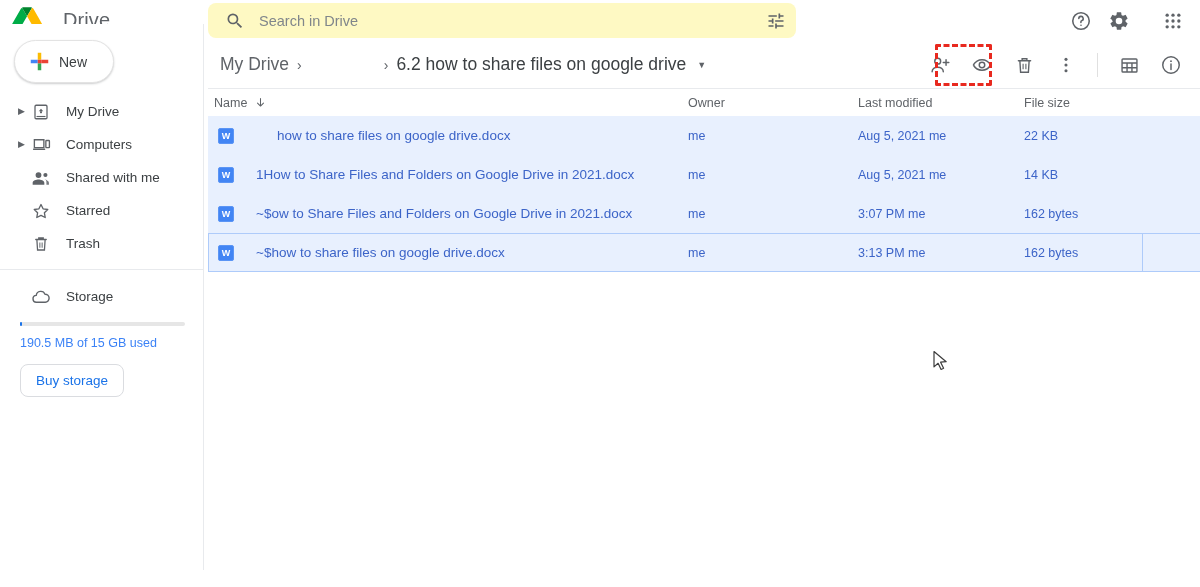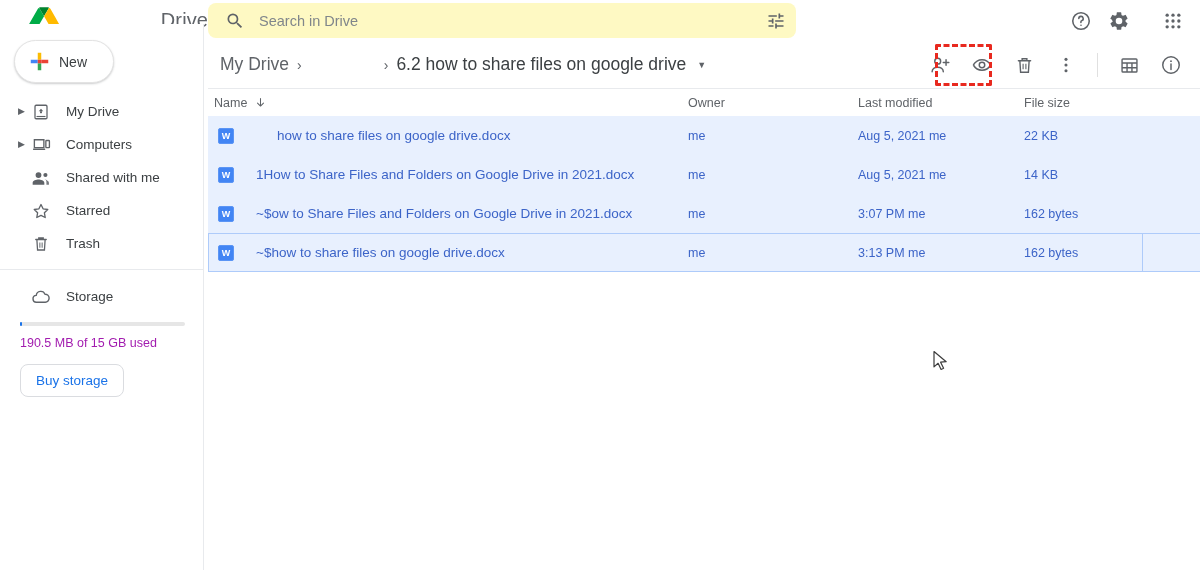--- a/index.html
+++ b/index.html
@@ -14,21 +14,21 @@
 
   
   .header {
     position: absolute; top: 0; left: 0;
     width: 1200px; height: 41px;
     display: flex; align-items: center;
     background: #fff;
   }
   .brand {
     display: flex; align-items: center;
-    width: 208px; padding-left: 28px; gap: 20px; justify-content: space-between;
+    width: 208px; padding-left: 11px; gap: 20px;
   }
   .drive-logo { width: 32px; height: 28px; flex: none; }
   .brand-name {
     font-size: 20px; color: #5f6368; letter-spacing: .1px;
   }
 
   .search-wrap {
     position: absolute; left: 208px; top: 3px;
     width: 588px; height: 35px;
     background: #fef9c3; border-radius: 8px;
@@ -100,21 +100,21 @@
   }
   .progress-track {
     margin: 6px 18px 0 20px; height: 4px;
     background: #e6e6e6; border-radius: 2px; position: relative;
   }
   .progress-fill {
     position: absolute; left: 0; top: 0; height: 4px;
     width: 1.3%; background: #1a73e8; border-radius: 2px;
   }
   .storage-text {
-    margin: 10px 0 0 20px; font-size: 12.5px; color: #a21caf;
+    margin: 10px 0 0 20px; font-size: 12.5px; color: #3b82f6;
   }
   .buy-btn {
     margin: 14px 0 0 20px; padding: 8px 15px;
     border: 1px solid #dadce0; border-radius: 8px;
     background: #fff; color: #1a73e8; font-size: 13.5px;
     font-weight: 500; cursor: pointer;
     font-family: "Liberation Sans", sans-serif;
   }
 
   

